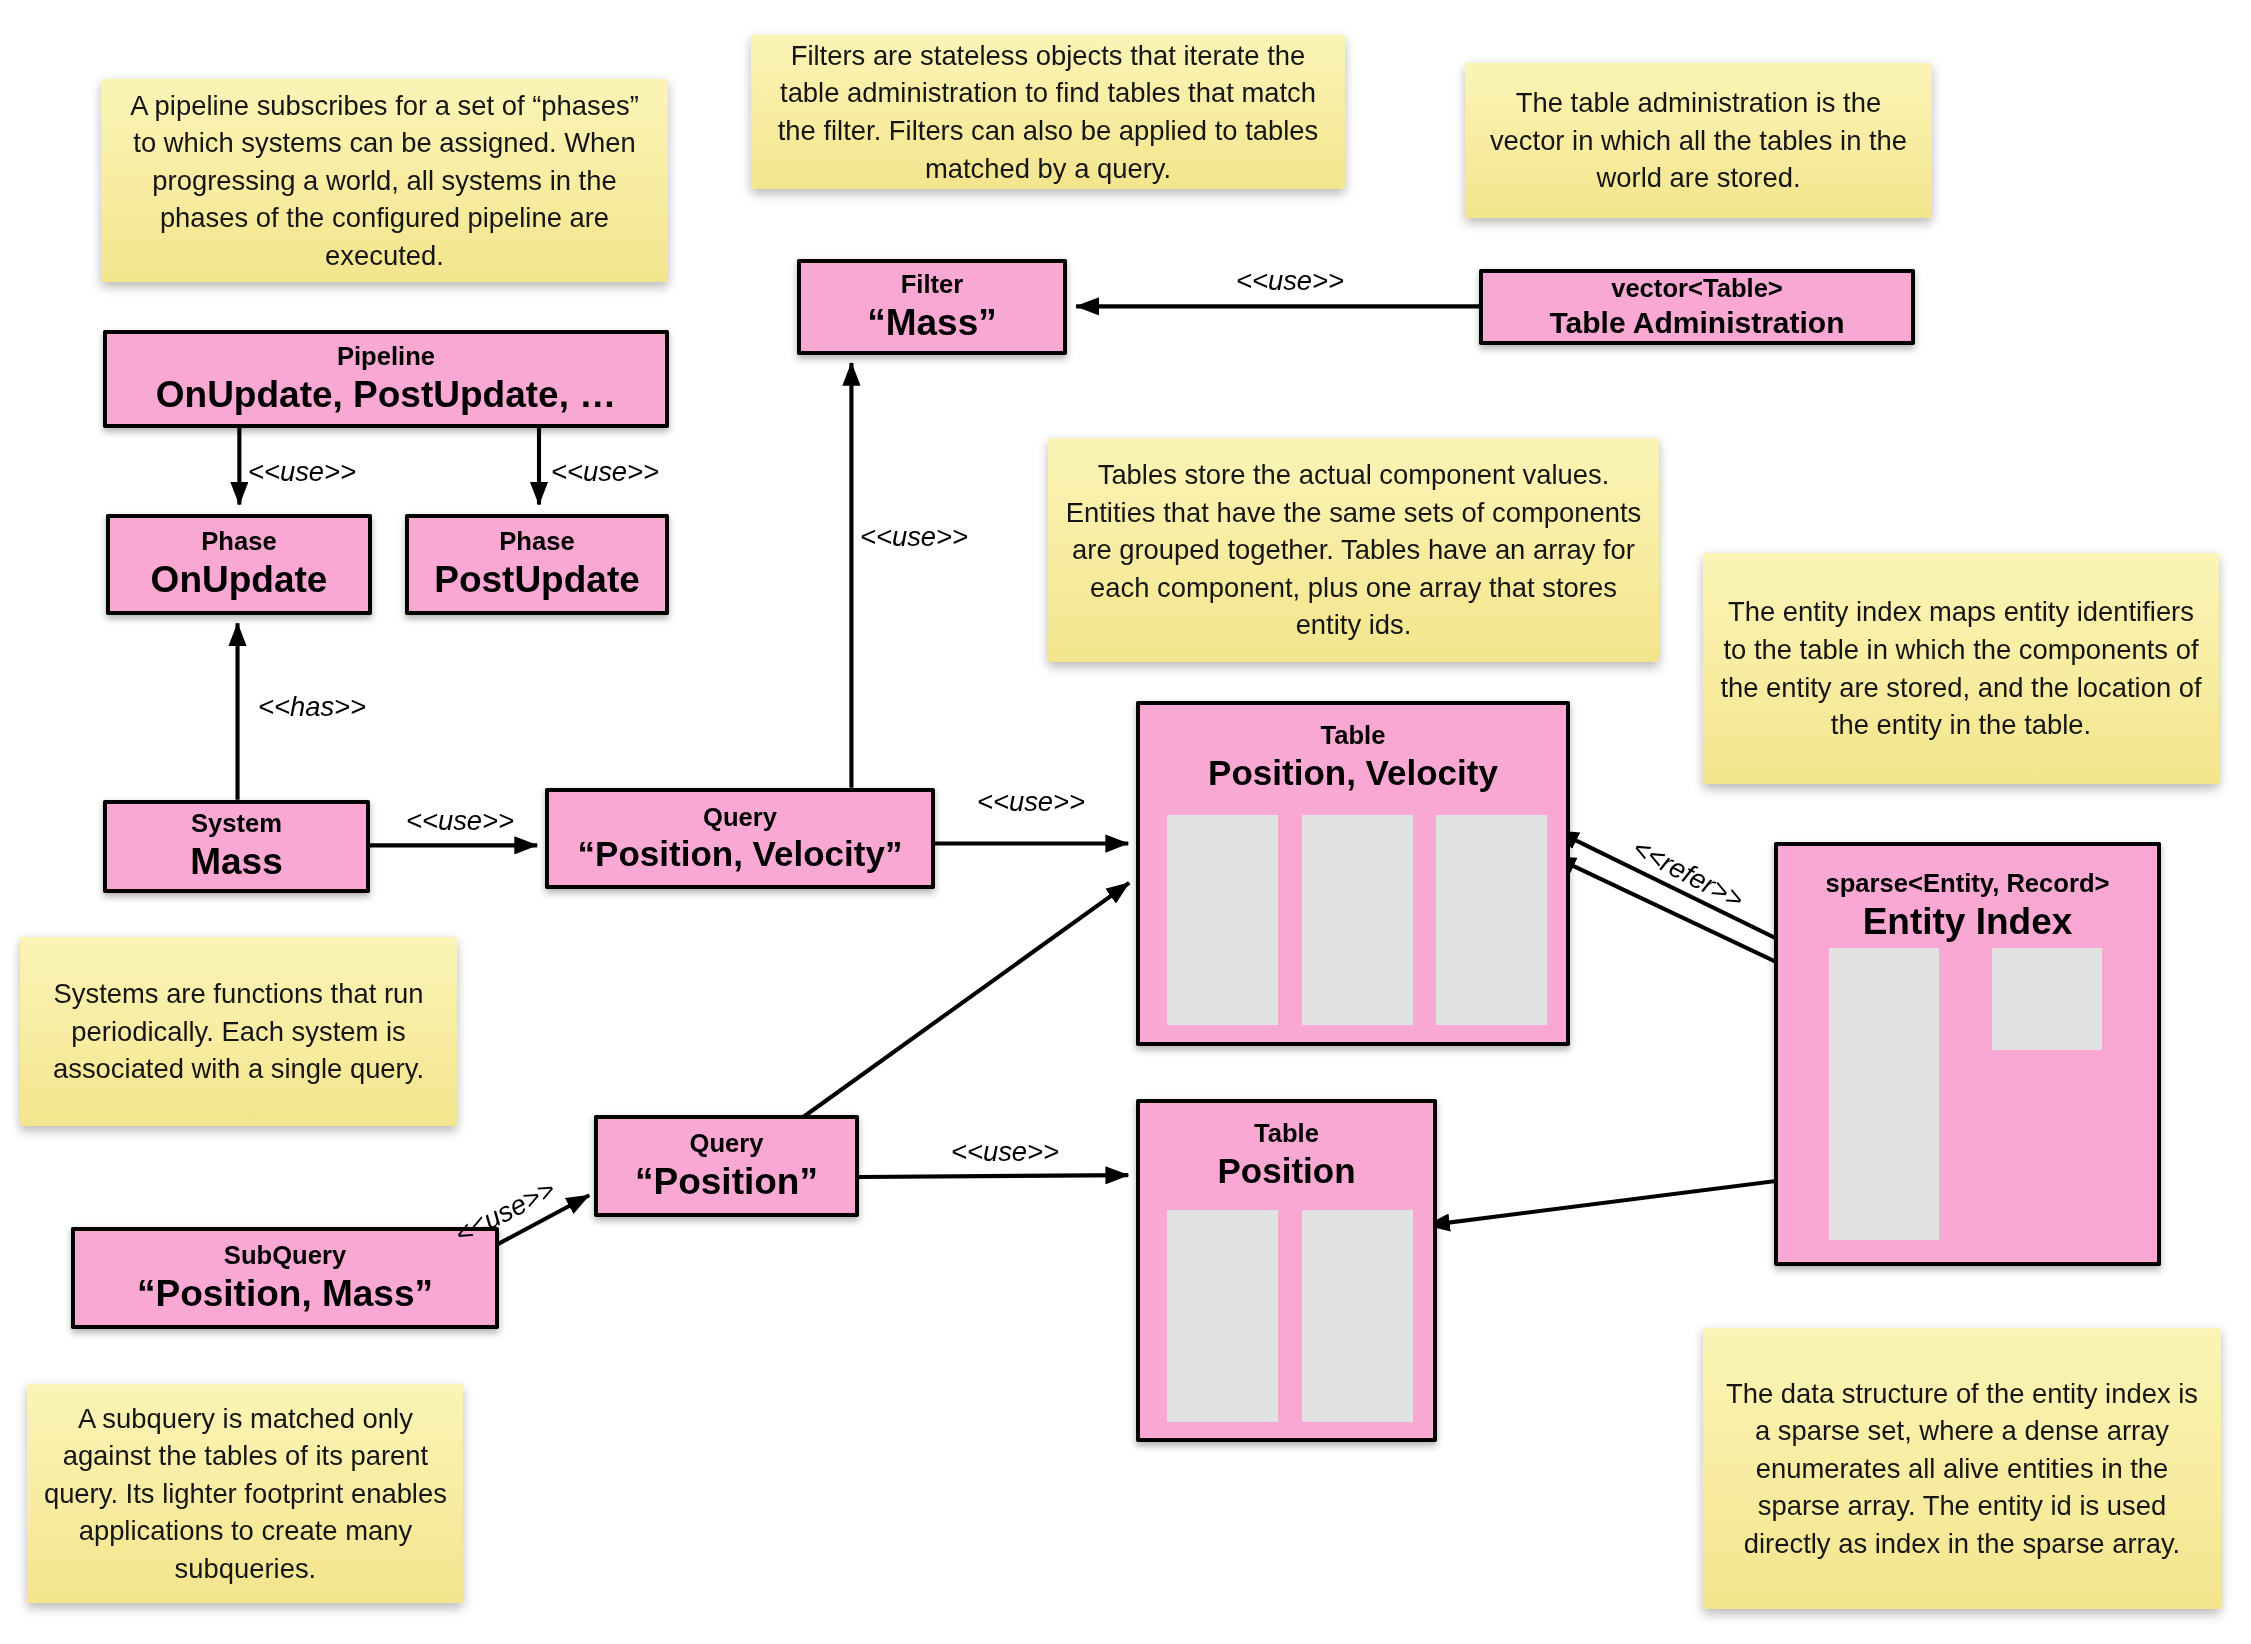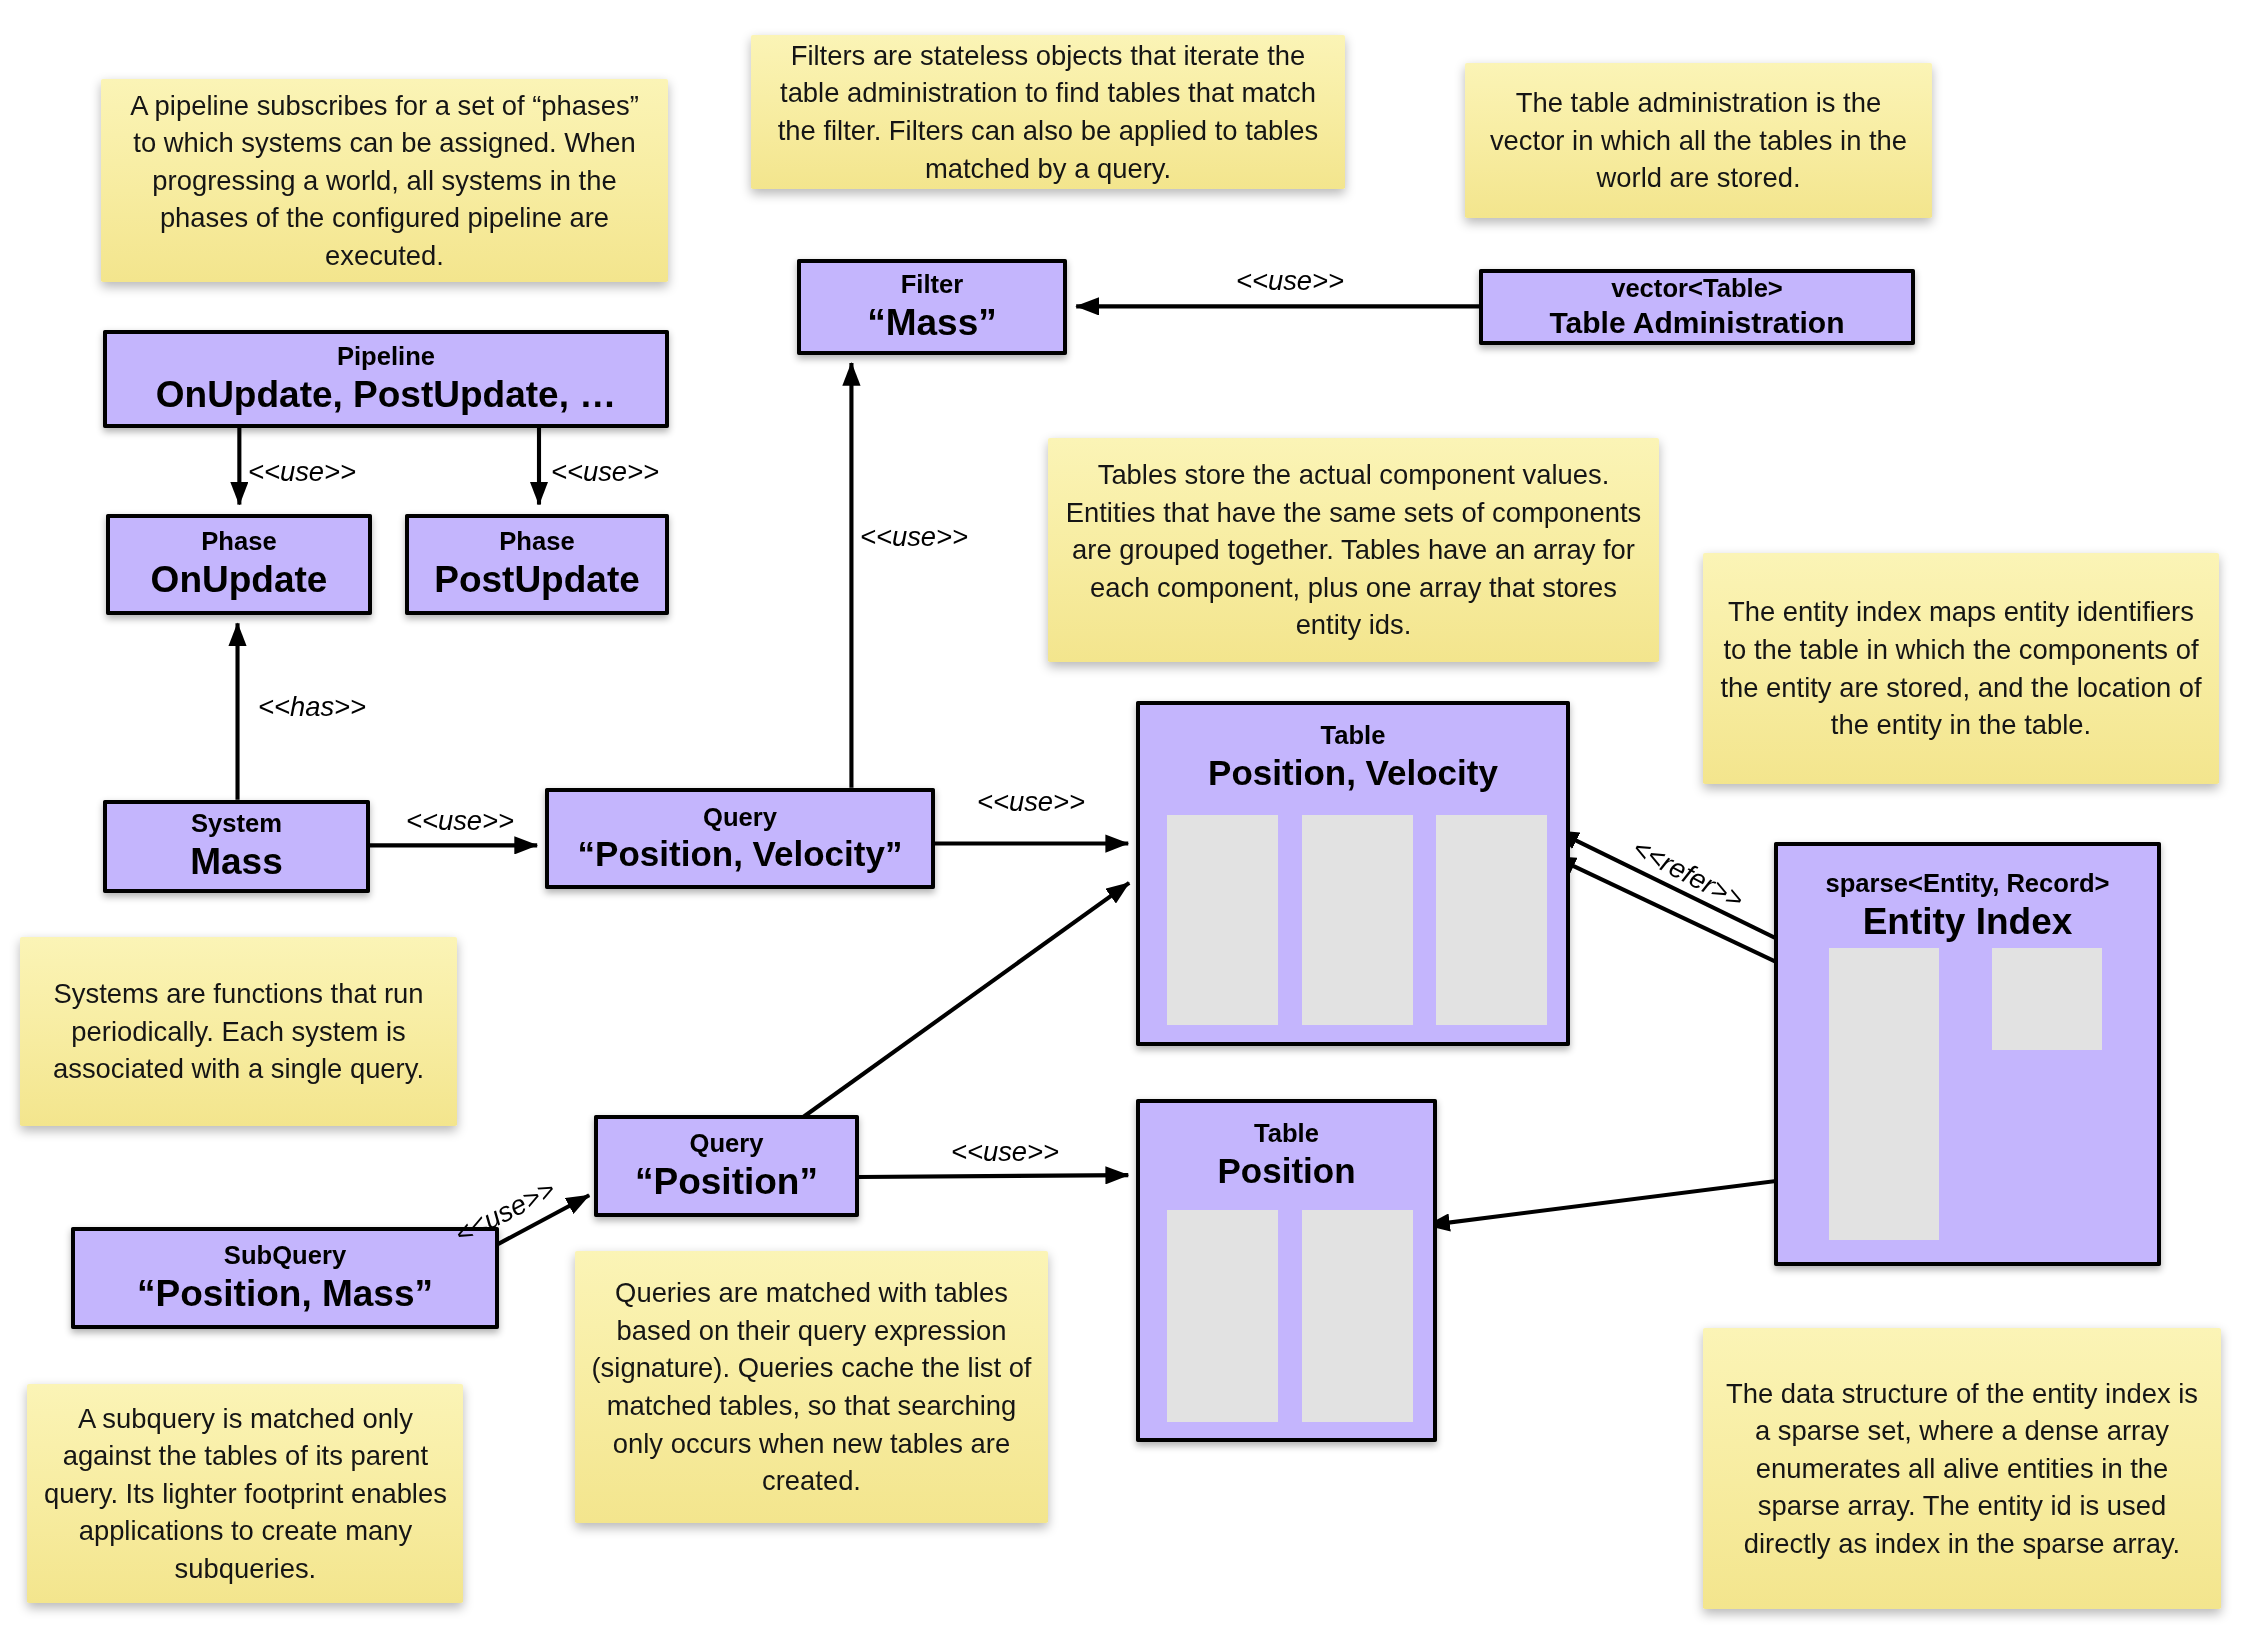--- a/index.html
+++ b/index.html
@@ -2,21 +2,21 @@
 <html style="font-size:14.6px"><head>
 <meta charset="utf-8">
 <style>
   html,body{margin:0;padding:0;background:#ffffff;}
   .canvas{position:relative;width:2251px;height:1645px;background:#ffffff;
           font-family:"Liberation Sans", sans-serif;overflow:hidden;}
   .note{position:absolute;background:linear-gradient(180deg,#fbf4b6 0%,#f7ecA0 55%,#f3e58d 100%);
         box-shadow:0 4.6px 11px rgba(0,0,0,0.28);border-radius:1.8px;
         display:flex;align-items:center;justify-content:center;text-align:center;
         font-size:27.4px;line-height:1.37;color:#151515;padding:9.1px 16.4px;box-sizing:border-box;}
-  .node{position:absolute;background:#c4b5fd;border:4.6px solid #000;border-radius:1.8px;
+  .node{position:absolute;background:#f9a8d4;border:4.6px solid #000;border-radius:1.8px;
         box-shadow:0 3.7px 7.3px rgba(0,0,0,0.30);
         display:flex;flex-direction:column;align-items:center;justify-content:center;
         text-align:center;color:#000;box-sizing:border-box;}
   .node .stereo{font-size:25.6px;font-weight:bold;line-height:1.25;}
   .node .nname{font-size:37px;font-weight:bold;line-height:1.2;}
   .node.top-title{justify-content:flex-start;padding-top:14.6px;}
   .arr{position:absolute;background:#e2e2e2;}
   .elabel{position:absolute;font-size:27.4px;font-style:italic;color:#000;white-space:nowrap;
           transform:translate(-50%,-50%);}
   .elabel.rot-neg{transform:translate(-50%,-50%) rotate(-27deg);}
@@ -53,21 +53,20 @@
       <path d="M2186,1116 L2128,1268" marker-end="url(#ah)"></path>
     </g>
   </svg>
 
   <div class="note" style="left:101px;top:79px;width:567px;height:203px;">A pipeline subscribes for a set of “phases” to which systems can be assigned. When progressing a world, all systems in the phases of the configured pipeline are executed.</div>
   <div class="note" style="left:751px;top:35px;width:594px;height:154px;">Filters are stateless objects that iterate the table administration to find tables that match the filter. Filters can also be applied to tables matched by a query.</div>
   <div class="note" style="left:1465px;top:63px;width:467px;height:155px;">The table administration is the vector in which all the tables in the world are stored.</div>
   <div class="note" style="left:1048px;top:438px;width:611px;height:224px;">Tables store the actual component values. Entities that have the same sets of components are grouped together. Tables have an array for each component, plus one array that stores entity ids.</div>
   <div class="note" style="left:1703px;top:553px;width:516px;height:231px;">The entity index maps entity identifiers to the table in which the components of the entity are stored, and the location of the entity in the table.</div>
   <div class="note" style="left:20px;top:937px;width:437px;height:189px;">Systems are functions that run periodically. Each system is associated with a single query.</div>
-  <div class="note" style="left:575px;top:1251px;width:473px;height:272px;">Queries are matched with tables based on their query expression (signature). Queries cache the list of matched tables, so that searching only occurs when new tables are created.</div>
   <div class="note" style="left:27.4px;top:1384px;width:436px;height:219px;">A subquery is matched only against the tables of its parent query. Its lighter footprint enables applications to create many subqueries.</div>
   <div class="note" style="left:1703px;top:1328px;width:518px;height:281px;">The data structure of the entity index is a sparse set, where a dense array enumerates all alive entities in the sparse array. The entity id is used directly as index in the sparse array.</div>
 
   <div class="node" style="left:103px;top:330px;width:566px;height:98px;">
     <div class="stereo">Pipeline</div>
     <div class="nname">OnUpdate, PostUpdate, …</div>
   </div>
 
   <div class="node" style="left:106px;top:514px;width:266px;height:101px;">
     <div class="stereo">Phase</div>

